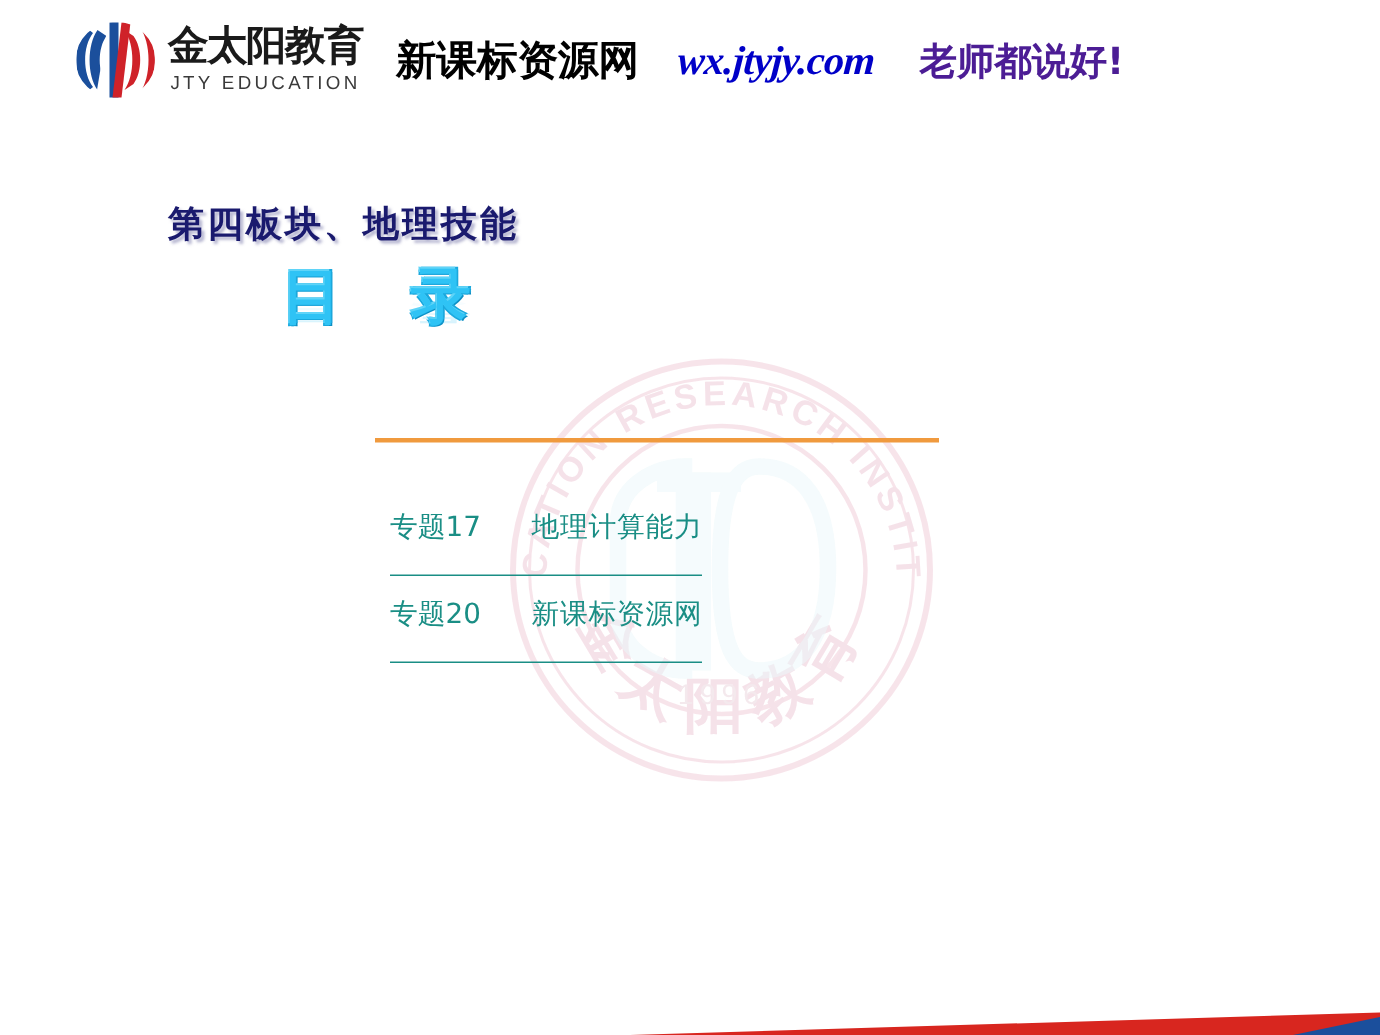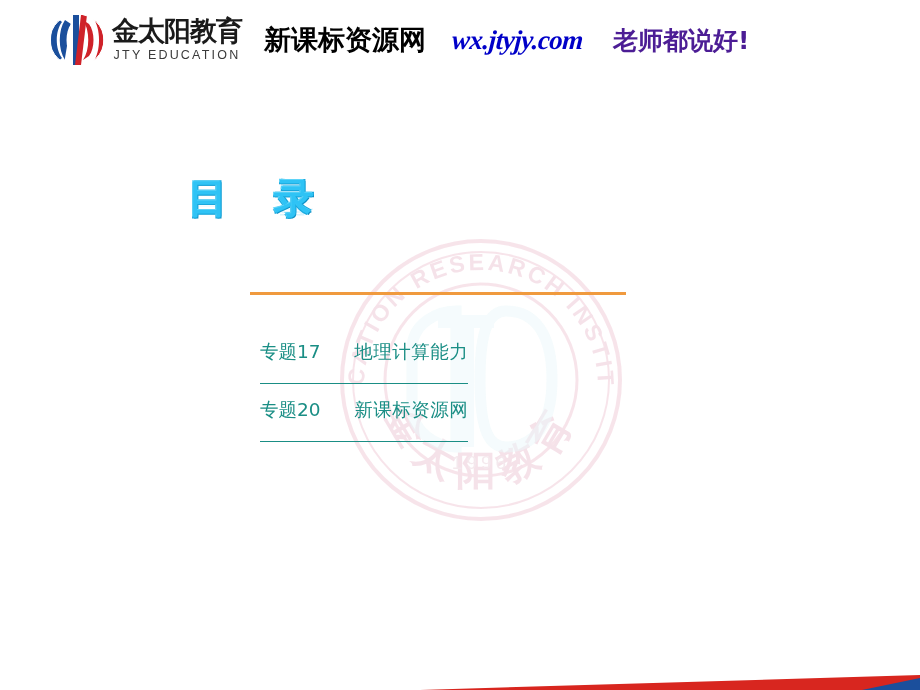--- a/index.html
+++ b/index.html
@@ -279,20 +279,21 @@
     <div id="brand-block">
       <div id="brand-cn">金太阳教育</div>
       <div id="brand-en">JTY EDUCATION</div>
     </div>
 
     <div id="site-name">新课标资源网</div>
     <div id="site-url">wx.jtyjy.com</div>
     <div id="slogan">老师都说好!</div>
   </div>
 
+  <div id="section-title">第四板块、地理技能</div>
 
   <div id="toc-heading-wrap">
     <div id="toc-heading">目 录</div>
     <div id="toc-heading-reflection">目 录</div>
   </div>
 
   <div id="divider"></div>
 
   <div id="toc-list">
     <a class="toc-item" href="#">

